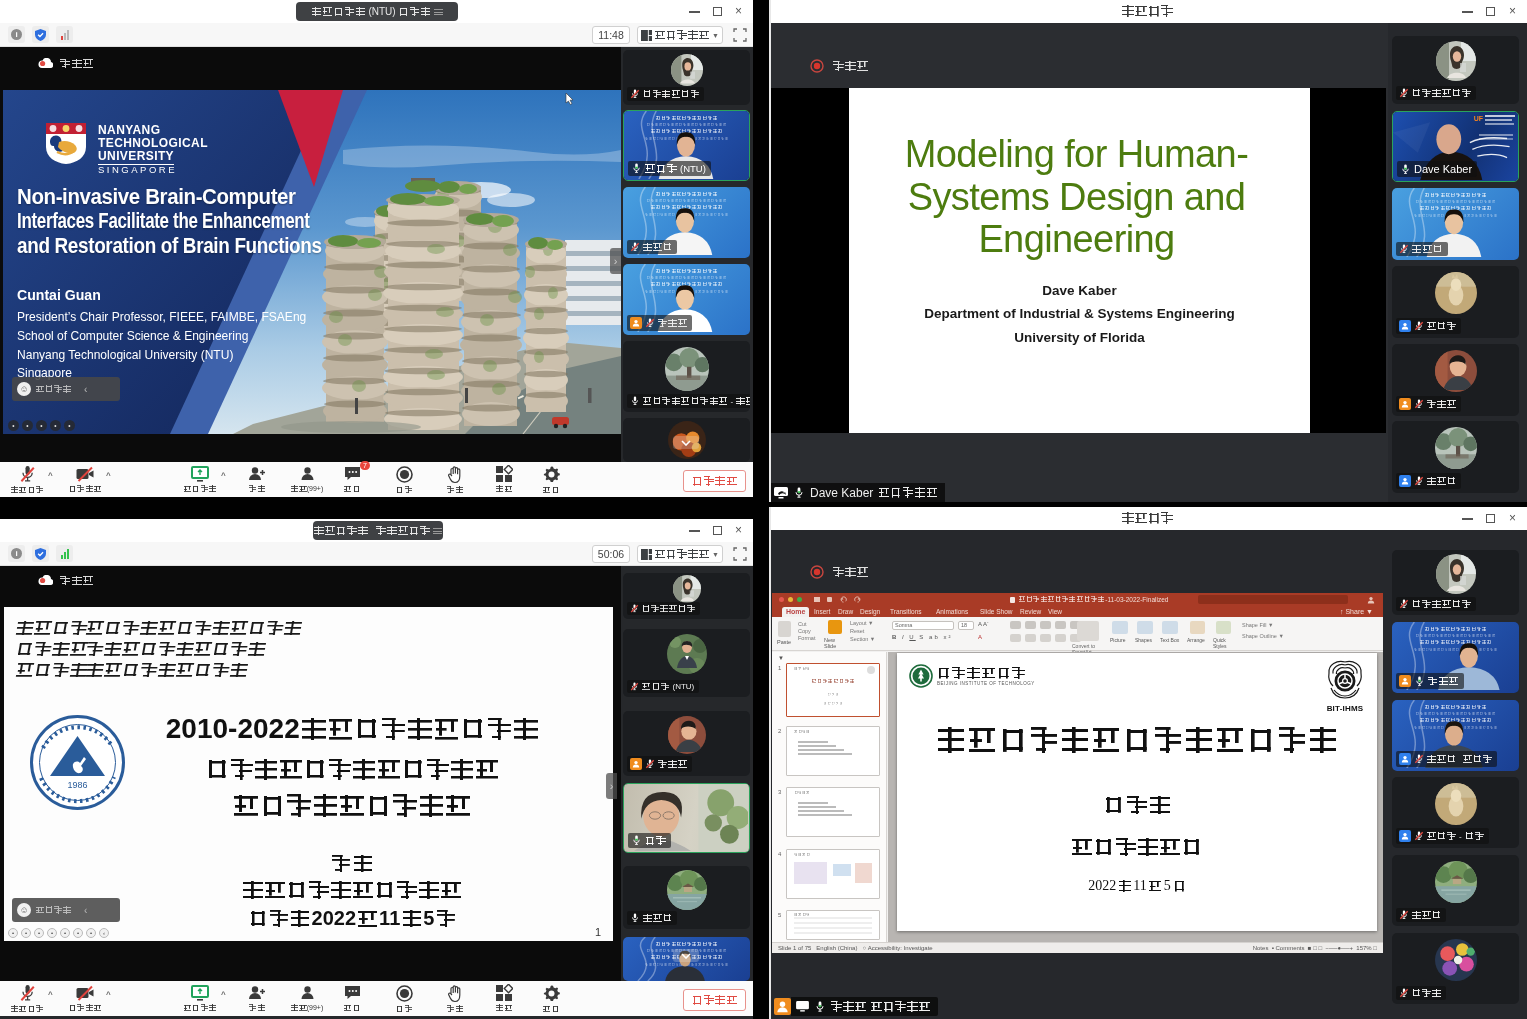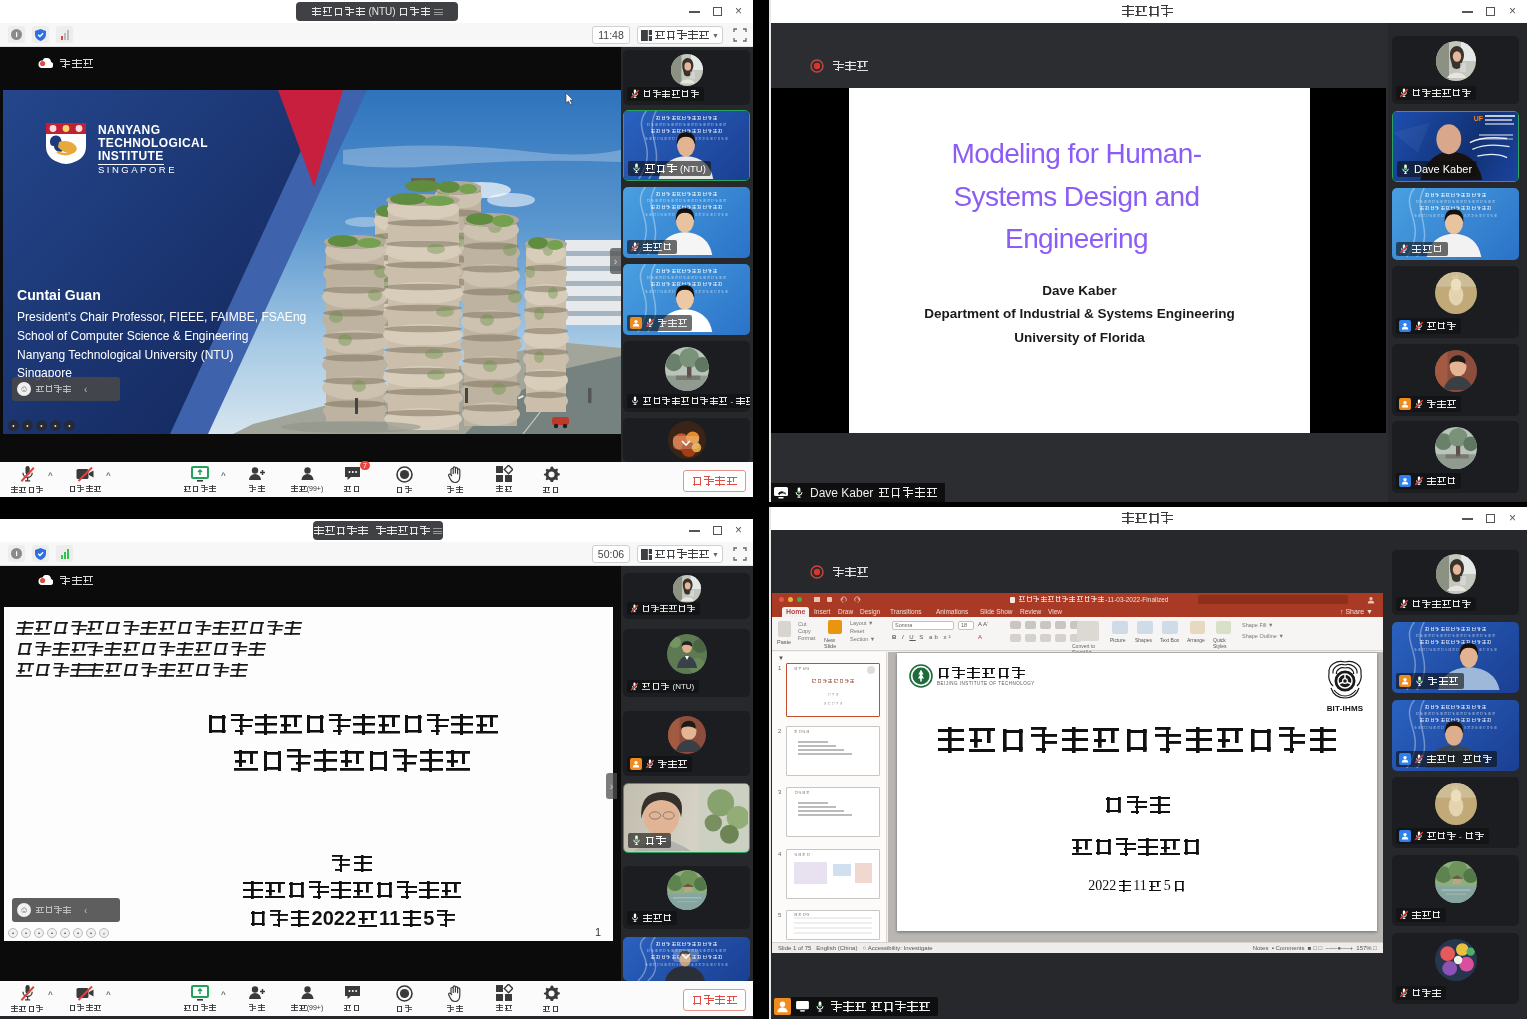--- a/index.html
+++ b/index.html
@@ -279,21 +279,26 @@
       <div style="position:absolute;left:42px;top:32px;width:42px;height:43px"><svg width="42" height="43" viewBox="0 0 42 43">
           <path d="M1 1h40v24c0 10-9 16-20 17C10 41 1 35 1 25z" fill="#fff"></path>
           <path d="M1 1h40v11H1z" fill="#c22033"></path>
           <circle cx="8" cy="6.5" r="3.4" fill="#fff" opacity=".85"></circle>
           <circle cx="21" cy="6.5" r="3.4" fill="#f5d66a"></circle>
           <circle cx="34" cy="6.5" r="3.4" fill="#fff" opacity=".85"></circle>
           <path d="M6 16c3-4 9-3 10 1 2 6-2 9 2 12-5 2-9-1-9-5-4 1-5-5-3-8z" fill="#1a3a7c"></path>
           <path d="M14 20c5-2 12-1 16 3 3 3 2 7-2 8-5 1-12-2-15-6z" fill="#e8a93c"></path>
           <path d="M12 30c6 3 12 3 17-1" stroke="#e8a93c" stroke-width="2.5" fill="none"></path>
         </svg></div>
-      <div style="position:absolute;left:95px;top:34px;line-height:13px;color:#fff;font-weight:bold;font-size:12px;letter-spacing:.4px">NANYANG<br>TECHNOLOGICAL<br><span style="border-bottom:1.5px solid #fff;padding-bottom:1px">INSTITUTE</span><br><span style="font-size:9.5px;letter-spacing:2.5px;font-weight:normal">SINGAPORE</span></div>
+      <div style="position:absolute;left:95px;top:34px;line-height:13px;color:#fff;font-weight:bold;font-size:12px;letter-spacing:.4px">NANYANG<br>TECHNOLOGICAL<br><span style="border-bottom:1.5px solid #fff;padding-bottom:1px">UNIVERSITY</span><br><span style="font-size:9.5px;letter-spacing:2.5px;font-weight:normal">SINGAPORE</span></div>
+      <div style="position:absolute;left:14px;top:95px;color:#fff;font-weight:bold;font-size:22px;line-height:24.3px;letter-spacing:-.4px;white-space:nowrap;text-shadow:0 1px 2px rgba(0,0,0,.35)">
+<div style="transform:scaleX(.93);transform-origin:0 0">Non-invasive Brain-Computer</div>
+<div style="transform:scaleX(.77);transform-origin:0 0">Interfaces Facilitate the Enhancement</div>
+<div style="transform:scaleX(.86);transform-origin:0 0">and Restoration of Brain Functions</div>
+      </div>
       <div style="position:absolute;left:14px;top:196px;color:#fff;transform:scaleX(.94);transform-origin:0 0">
         <div style="font-weight:bold;font-size:15px">Cuntai Guan</div>
         <div style="font-size:12.8px;line-height:18.8px;margin-top:5px">President’s Chair Professor, FIEEE, FAIMBE, FSAEng<br>School of Computer Science &amp; Engineering<br>Nanyang Technological University (NTU)<br>Singapore</div>
       </div>
       <div style="position:absolute;left:9px;top:287px;width:108px;height:24px;background:rgba(72,72,72,.88);border-radius:3px;display:flex;align-items:center;padding:0 5px;gap:5px">
         <span style="width:14px;height:14px;border-radius:50%;background:#f0f0f0;color:#666;font-size:9px;text-align:center;line-height:14px">☺</span>
         <span class="zr" style="--c:#cfcfcf;--s:8px;gap:1px;opacity:0.85;">
           <i class="z zb"></i>
           <i class="z zc"></i>
           <i class="z zd"></i>
@@ -886,21 +891,21 @@
         <circle cx="7" cy="7" r="3.2" fill="#d8352c"></circle>
       </svg>
       <span class="zr" style="--c:#e0e0e0;--s:11px;gap:1px;">
         <i class="z zd"></i>
         <i class="z za"></i>
         <i class="z zb"></i>
       </span>
     </div>
     <div style="position:absolute;left:0;top:88px;width:616px;height:345px;background:#000"></div>
     <div style="position:absolute;left:79px;top:88px;width:461px;height:345px;background:#fff;color:#111">
-<div style="position:absolute;left:0;right:6px;top:45px;text-align:center;font-size:28px;line-height:42.5px;font-weight:400;letter-spacing:-.6px;color:#8b5cf6">Modeling for Human-<br>Systems Design and<br>Engineering</div>
+<div style="position:absolute;left:0;right:6px;top:45px;text-align:center;font-size:38px;line-height:42.5px;font-weight:400;letter-spacing:-.6px;color:#4d7c0f">Modeling for Human-<br>Systems Design and<br>Engineering</div>
 <div style="position:absolute;left:0;right:0;top:191px;text-align:center;font-size:13.5px;line-height:23.3px;font-weight:bold;color:#1a1a1a">Dave Kaber<br>Department of Industrial &amp; Systems Engineering<br>University of Florida</div>
 </div>
     <div style="position:absolute;left:0px;top:483px;height:19px;background:rgba(10,10,10,.85);display:flex;align-items:center;gap:5px;padding:0 8px 0 4px">
 <svg width="14" height="12" viewBox="0 0 14 12">
         <rect x="0" y="0" width="14" height="9" rx="1.5" fill="#fff"></rect>
         <path d="M4 7c1-2.5 4-3.5 6-2l-1.5.4 3-0 .2 2.6-1-1.2c-2-1.3-4.5-.6-5.2 1.2z" fill="#111"></path>
         <rect x="4.5" y="10" width="5" height="1.5" fill="#fff"></rect>
       </svg>
 <svg width="12" height="12" viewBox="0 0 12 12" style="flex:none">
         <path d="M4.6 1.9a1.4 1.4 0 0 1 2.8 0v2.9a1.4 1.4 0 0 1-2.8 0z" fill="#fff"></path>
@@ -1295,21 +1300,44 @@
             <i class="z zc"></i>
             <i class="z zd"></i>
             <i class="z za"></i>
             <i class="z zb"></i>
             <i class="z zc"></i>
             <i class="z zd"></i>
             <i class="z za"></i>
           </span>
         </div>
       </div>
+      <div style="position:absolute;left:25px;top:107px;width:97px;height:97px"><svg width="97" height="97" viewBox="0 0 97 97">
+<circle cx="48.5" cy="48.5" r="46" fill="#fff" stroke="#2a5c9a" stroke-width="3"></circle>
+<circle cx="48.5" cy="48.5" r="38" fill="none" stroke="#2a5c9a" stroke-width="1"></circle>
+<polygon points="48.5,22 76,62 21,62" fill="#2a5c9a"></polygon>
+<path d="M44 50c2-3 5-3 7-1l4-6 2 2-5 7c3 2 2 6-1 7-4 1-8-4-7-9z" fill="#fff"></path>
+<text x="48.5" y="74" text-anchor="middle" font-size="9" fill="#2a5c9a">1986</text>
+<path d="M14 34 a40 40 0 0 1 69 -2" fill="none" stroke="#2a5c9a" stroke-width="4" stroke-dasharray="2.5 3.5"></path>
+<path d="M12 64 a40 40 0 0 0 73 -1" fill="none" stroke="#2a5c9a" stroke-width="4" stroke-dasharray="2.5 3.5"></path>
+</svg></div>
       <div style="position:absolute;left:113px;top:106px;width:470px;display:flex;flex-direction:column;align-items:center;gap:13px">
+<div style="display:flex;align-items:center;gap:2px">
+          <span style="color:#111;font-weight:bold;font-size:28px;letter-spacing:0px">2010-2022</span>
+          <span class="zr" style="--c:#111;--s:24.5px;gap:2px;">
+            <i class="z za"></i>
+            <i class="z zb"></i>
+            <i class="z zc"></i>
+            <i class="z zd"></i>
+            <i class="z za"></i>
+            <i class="z zb"></i>
+            <i class="z zc"></i>
+            <i class="z zd"></i>
+            <i class="z za"></i>
+          </span>
+        </div>
 <div style="display:flex">
           <span class="zr" style="--c:#111;--s:22.5px;gap:2px;">
             <i class="z zc"></i>
             <i class="z zd"></i>
             <i class="z za"></i>
             <i class="z zb"></i>
             <i class="z zc"></i>
             <i class="z zd"></i>
             <i class="z za"></i>
             <i class="z zb"></i>

